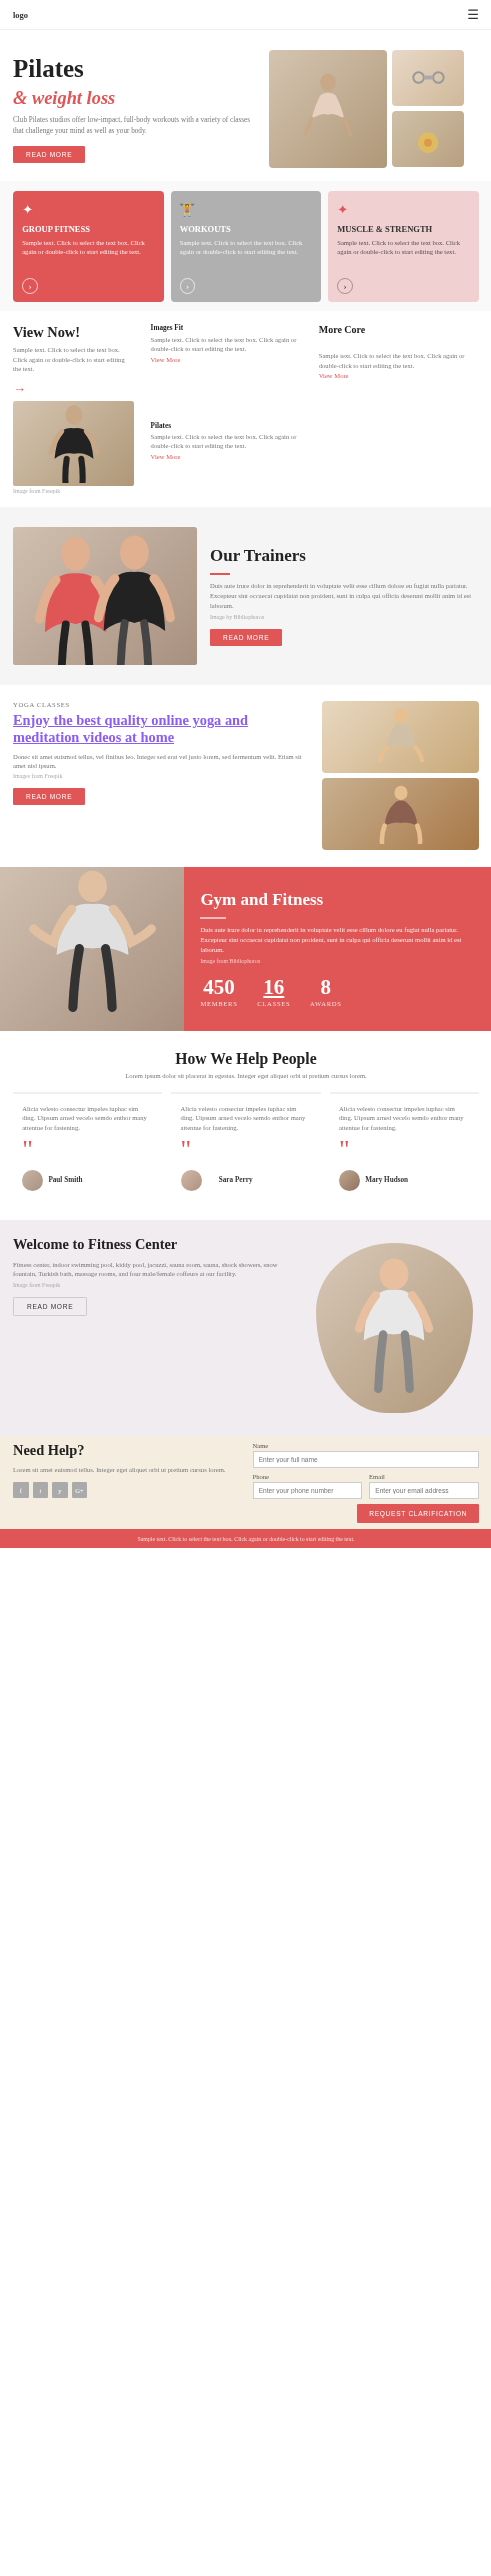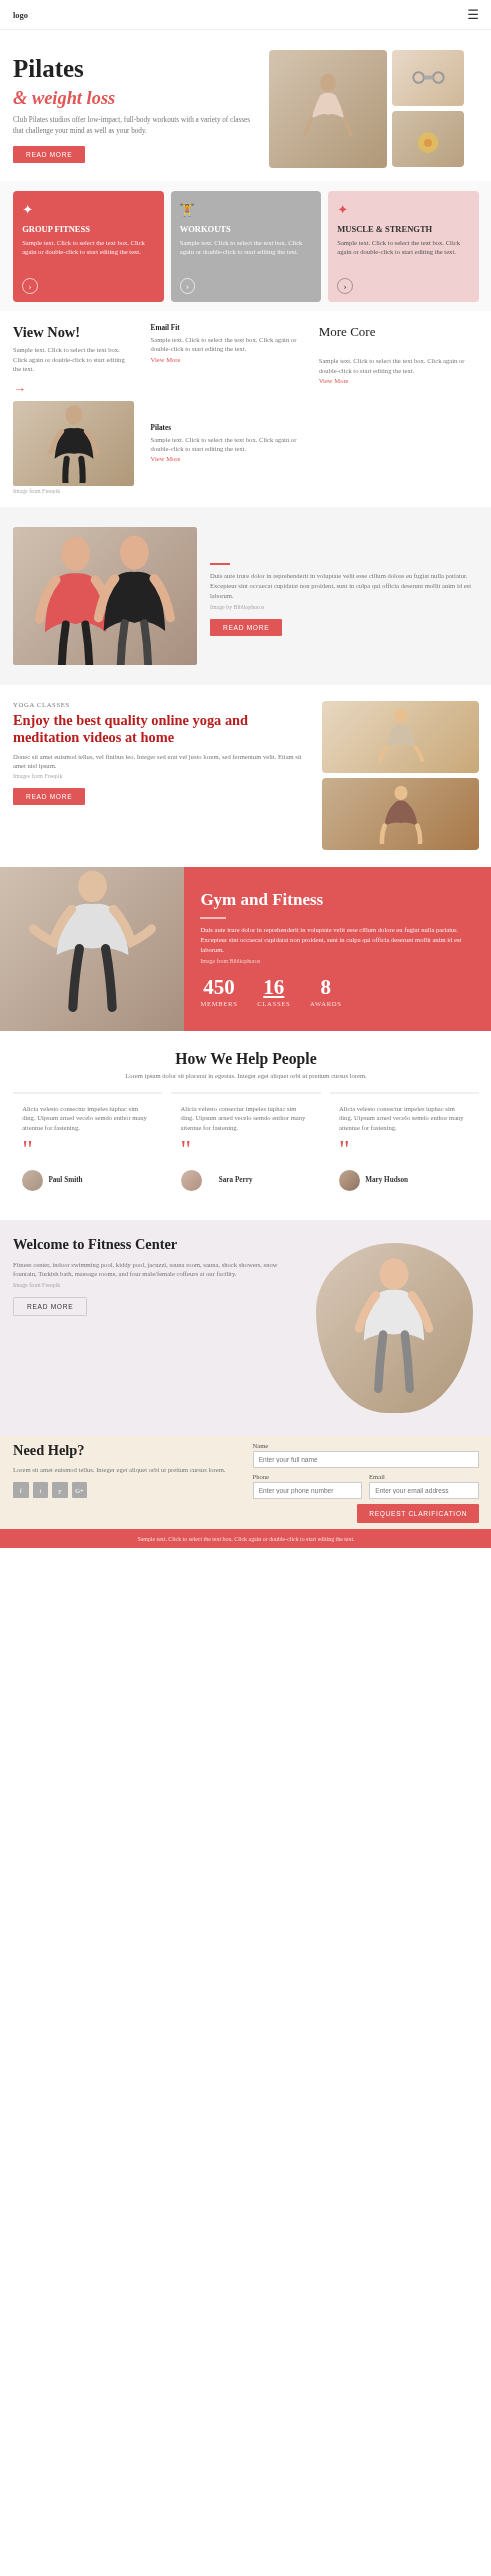--- a/index.html
+++ b/index.html
@@ -89,27 +89,27 @@
         <path d="M62 90 Q65 110 64 130" stroke="#c8a887" stroke-width="8" fill="none" stroke-linecap="round"></path>
         <path d="M62 90 Q65 110 64 130" stroke="#222" stroke-width="10" fill="none" stroke-linecap="round"></path>
         <path d="M38 90 Q35 110 36 130" stroke="#222" stroke-width="10" fill="none" stroke-linecap="round"></path>
       </svg>
     </div>
     <div style="font-size:5.9px; color:#aaa; margin-top:2.6px;">Image from Freepik</div>
   </div>
   <div style="flex:1; display:grid; grid-template-columns:1fr 1fr; gap:7.9px; padding-left:6.6px;">
 
     <div>
-      <h4 style="font-size:7.2px; font-weight:bold; color:#222; margin-bottom:2.6px;">Email Fit</h4>
+      <h4 style="font-size:7.2px; font-weight:bold; color:#222; margin-bottom:2.6px;">Images Fit</h4>
       <p style="font-size:6.6px; color:#777; line-height:1.4;">Sample text. Click to select the text box. Click again or double-click to start editing the text.</p>
       <a style="font-size:6.6px; color:#e05555; cursor:pointer;">View More</a>
     </div>
 
     <div>
-      <h4 style="font-size:13px; font-weight:normal; color:#222; margin-bottom:16px;">More Core</h4>
+      <h4 style="font-size:10px; font-weight:bold; color:#222; margin-bottom:16px;">More Core</h4>
       <p style="font-size:6.6px; color:#777; line-height:1.4;">Sample text. Click to select the text box. Click again or double-click to start editing the text.</p>
       <a style="font-size:6.6px; color:#e05555; cursor:pointer;">View More</a>
     </div>
 
     <div>
       <h4 style="font-size:7.2px; font-weight:bold; color:#222; margin-bottom:2.6px;">Pilates</h4>
       <p style="font-size:6.6px; color:#777; line-height:1.4;">Sample text. Click to select the text box. Click again or double-click to start editing the text.</p>
       <a style="font-size:6.6px; color:#e05555; cursor:pointer;">View More</a>
     </div>
 
@@ -130,31 +130,32 @@
 
       <ellipse cx="175" cy="28" rx="22" ry="26" fill="#e0b090"></ellipse>
       <path d="M145 68 Q130 98 128 148 Q155 128 175 136 Q195 128 222 148 Q220 98 205 68 Q195 56 175 58 Q155 56 145 68Z" fill="#222"></path>
       <path d="M145 68 Q128 88 120 128" stroke="#e0b090" stroke-width="14" fill="none" stroke-linecap="round"></path>
       <path d="M205 68 Q222 88 230 128" stroke="#e0b090" stroke-width="14" fill="none" stroke-linecap="round"></path>
       <path d="M160 136 Q155 168 154 200" stroke="#444" stroke-width="12" fill="none" stroke-linecap="round"></path>
       <path d="M190 136 Q195 168 196 200" stroke="#444" stroke-width="12" fill="none" stroke-linecap="round"></path>
     </svg>
   </div>
   <div style="flex:1;">
+    <h2 style="font-size:17px; font-weight:bold; color:#222;">Our Trainers</h2>
     <div style="width:19.7px; height:2px; background:#e05555; margin:6.6px 0;"></div>
     <p style="font-size:6.6px; color:#777; line-height:1.5;">Duis aute irure dolor in reprehenderit in voluptate velit esse cillum dolore eu fugiat nulla pariatur. Excepteur sint occaecat cupidatat non proident, sunt in culpa qui officia deserunt mollit anim id est laborum.</p>
     <div style="font-size:5.9px; color:#aaa; margin-top:2.6px;">Image by Bibliophoros</div>
     <button style="display:inline-block; background:#e05555; color:#fff; padding:5.2px 13px; font-size:6.6px; letter-spacing:0.7px; cursor:pointer; border:none; border-radius:1.3px; margin-top:9.2px;">READ MORE</button>
   </div>
 </section>
 
 <section style="display:flex; padding:16.4px 13px; background:#fff; gap:13px; align-items:flex-start;">
   <div style="flex:1;">
     <div style="font-size:6.6px; letter-spacing:0.7px; text-transform:uppercase; color:#777; margin-bottom:3.9px;">YOGA CLASSES</div>
-    <h2 style="font-size:14.4px; font-weight:bold; color:#b91c1c; line-height:1.2;">Enjoy the best quality online yoga and meditation videos at home</h2>
+    <h2 style="font-size:14.4px; font-weight:bold; color:#8b5cf6; line-height:1.2;text-decoration:underline;">Enjoy the best quality online yoga and meditation videos at home</h2>
     <p style="font-size:6.6px; color:#777; margin-top:5.2px; line-height:1.4;">Donec sit amet euismod tellus, vel finibus leo. Integer sed erat vel justo lorem, sed fermentum velit. Etiam sit amet nisl ipsum.</p>
     <div style="font-size:5.9px; color:#aaa; margin-top:2.6px;">Images from Freepik</div>
     <button style="display:inline-block; background:#e05555; color:#fff; padding:5.2px 13px; font-size:6.6px; letter-spacing:0.7px; cursor:pointer; border:none; border-radius:1.3px; margin-top:9.2px;">READ MORE</button>
   </div>
   <div style="display:flex; flex-direction:column; gap:5.2px; width:157px; flex-shrink:0;">
     <div style="width:100%; height:72px; background:linear-gradient(135deg,#e8d8c0,#c8a878); border-radius:3.9px; display:flex; align-items:center; justify-content:center; overflow:hidden;">
       <svg width="46" height="59" viewBox="0 0 70 90">
         <ellipse cx="35" cy="12" rx="10" ry="11" fill="#e8c090"></ellipse>
         <path d="M25 28 Q15 42 13 60 Q28 54 35 57 Q42 54 57 60 Q55 42 45 28 Q40 23 35 24 Q30 23 25 28Z" fill="#d0c0a8"></path>
         <path d="M13 60 Q5 70 3 80" stroke="#e8c090" stroke-width="6" fill="none" stroke-linecap="round"></path>

